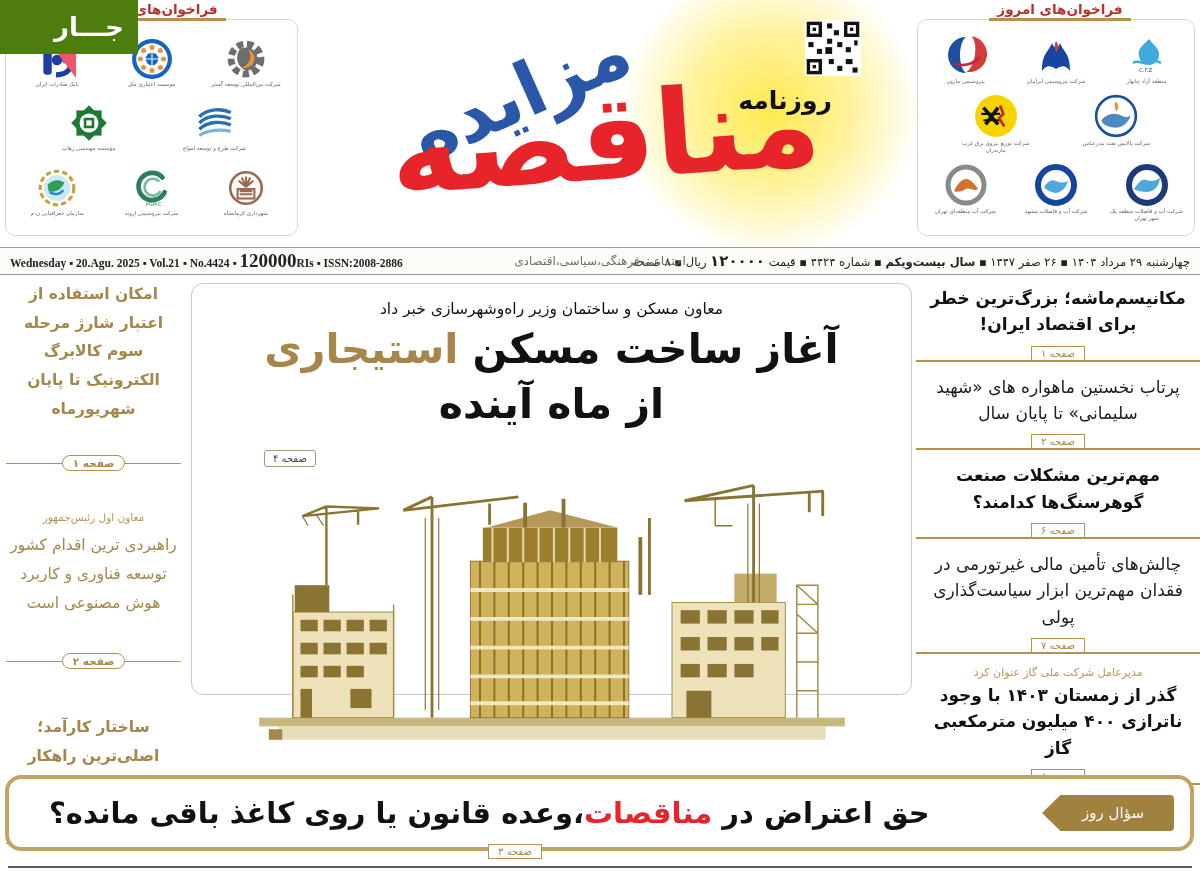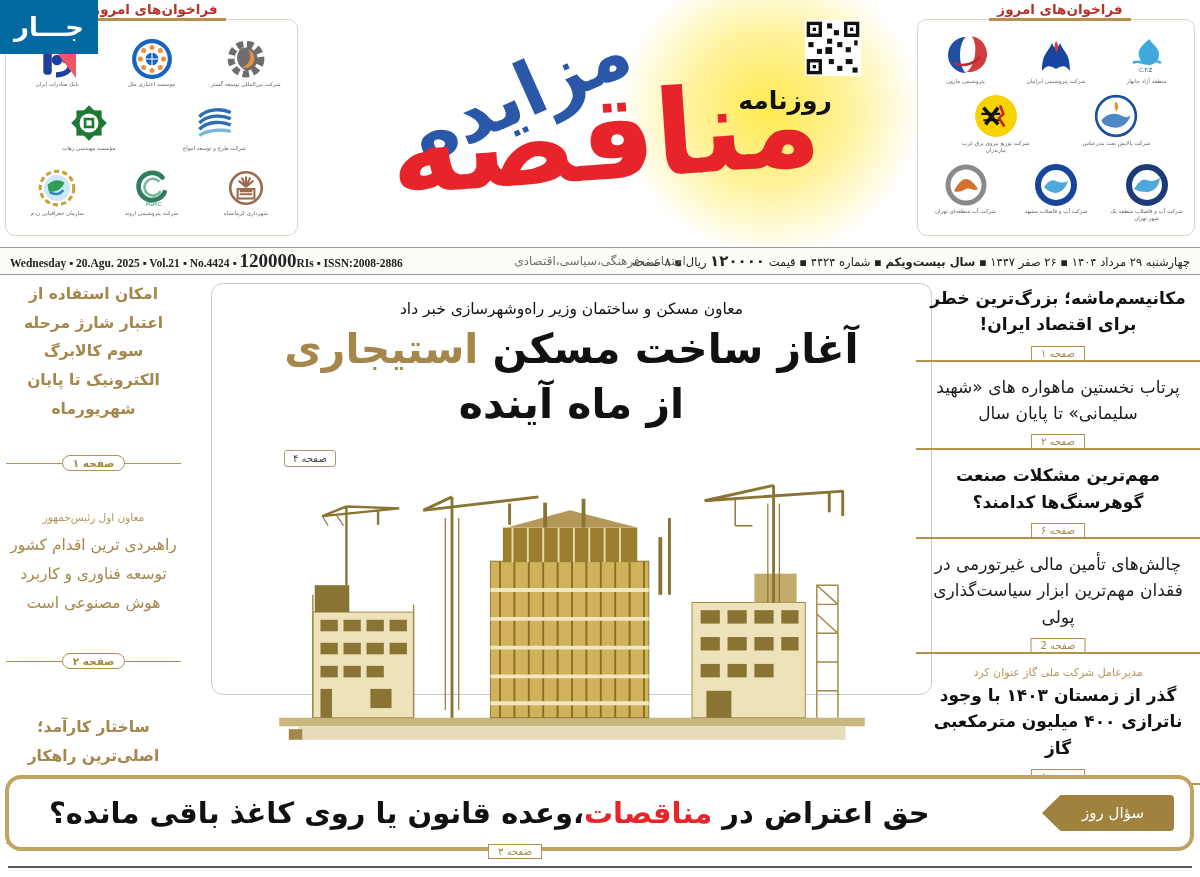--- a/index.html
+++ b/index.html
@@ -1,21 +1,21 @@
 <!DOCTYPE html>
 <html lang="fa"><head>
 <meta charset="utf-8">
 <style>
   html,body{margin:0;padding:0;}
   body{width:1200px;height:877px;background:#ffffff;font-family:"DejaVu Sans",sans-serif;overflow:hidden;}
   .page{position:relative;width:1200px;height:877px;background:#fff;}
 
   
-  .watermark{position:absolute;left:0;top:0;width:98px;height:54px;background:#0369a1;z-index:60;
-    display:flex;align-items:center;justify-content:center;color:#fff;font-weight:bold;font-size:26px;direction:rtl;}
+  .watermark{position:absolute;left:0;top:0;width:98px;height:54px;background:#4d7c0f;z-index:60;
+    display:flex;align-items:center;justify-content:center;color:#fff;font-weight:bold;font-size:26px;direction:rtl;padding-left:40px;}
   .watermark-tail{position:absolute;left:58px;top:54px;width:0;height:0;z-index:60;
     border-top:24px solid #ef5668;border-left:18px solid transparent;}
 
   
   .callout-header{position:absolute;top:1px;text-align:center;z-index:10;}
   .callout-header .txt{color:#b5332a;font-weight:bold;font-size:13.5px;direction:rtl;}
   .callout-header .rule{height:2.5px;background:#b5914c;width:142px;margin:1px auto 0;}
   .callout-header.left{left:80px;width:150px;}
   .callout-header.right{left:985px;width:150px;}
 
@@ -60,21 +60,21 @@
   .badge-row{display:flex;align-items:center;margin:0 -2px;}
   .badge-row .line{flex:1;height:1px;background:#b5914c;}
   .badge{border:1.2px solid #b5914c;border-radius:8px;background:#fff;color:#a5874b;
     font-size:10.5px;font-weight:bold;padding:1px 10px;white-space:nowrap;direction:rtl;}
   .lc-s1{margin-top:4px;}  .lc-b1{margin-top:32px;}
   .lc-s2{margin-top:40px;} .lc-b2{margin-top:36px;}
   .lc-s3{margin-top:44px;} .lc-b3{margin-top:36px;}
 
   
   .main-box{position:absolute;left:191px;top:283px;width:721px;height:412px;border:1px solid #c9c9c9;
-    border-radius:12px;box-sizing:border-box;background:#fff;margin-left:20px;}
+    border-radius:12px;box-sizing:border-box;background:#fff;}
   .mb-kicker{margin-top:16px;text-align:center;font-size:15.5px;color:#111;direction:rtl;}
   .mb-title{text-align:center;direction:rtl;font-weight:bold;color:#111;font-size:41px;line-height:1.35;margin-top:4px;}
   .mb-title .hl{color:#a5874b;}
   .mb-badge{position:absolute;left:72px;top:166px;border:1px solid #a89a76;border-radius:3px;background:#fff;
     color:#444;font-size:10px;padding:2px 8px;direction:rtl;}
   .mb-art{position:absolute;left:40px;top:186px;width:640px;height:288px;}
 
   
   .right-col{position:absolute;left:920px;top:283px;width:276px;direction:rtl;}
   .rc-title{font-size:17px;font-weight:bold;color:#111;text-align:center;line-height:1.55;padding:0 4px;}
@@ -448,21 +448,21 @@
       <span class="badge2">صفحه ۲</span>
       <div class="line"></div>
     </div>
     <div class="rc-title rc-i3">مهم‌ترین مشکلات صنعت گوهرسنگ‌ها کدامند؟</div>
     <div class="sep">
       <span class="badge2">صفحه ۶</span>
       <div class="line"></div>
     </div>
     <div class="rc-title light rc-i4">چالش‌های تأمین مالی غیرتورمی در فقدان مهم‌ترین ابزار سیاست‌گذاری پولی</div>
     <div class="sep">
-      <span class="badge2">صفحه 2</span>
+      <span class="badge2">صفحه ۷</span>
       <div class="line"></div>
     </div>
     <div class="rc-i5">
       <div class="rc-kicker">مدیرعامل شرکت ملی گاز عنوان کرد</div>
       <div class="rc-title">گذر از زمستان ۱۴۰۳ با وجود ناترازی ۴۰۰ میلیون مترمکعبی گاز</div>
     </div>
     <div class="sep">
       <span class="badge2">صفحه ۸</span>
       <div class="line"></div>
     </div>

